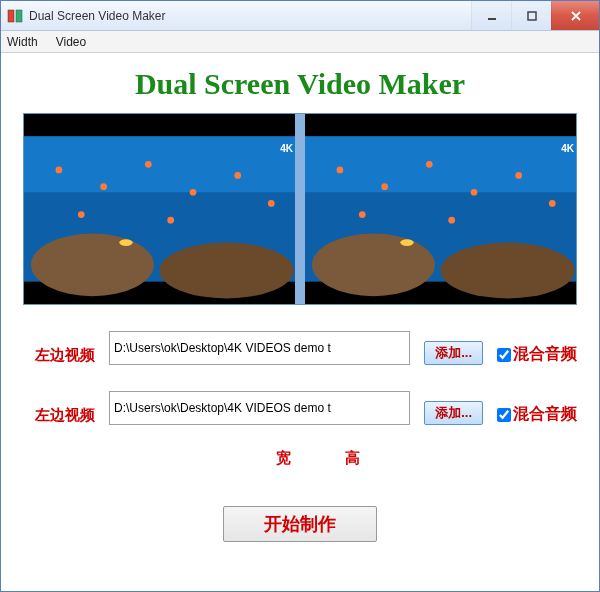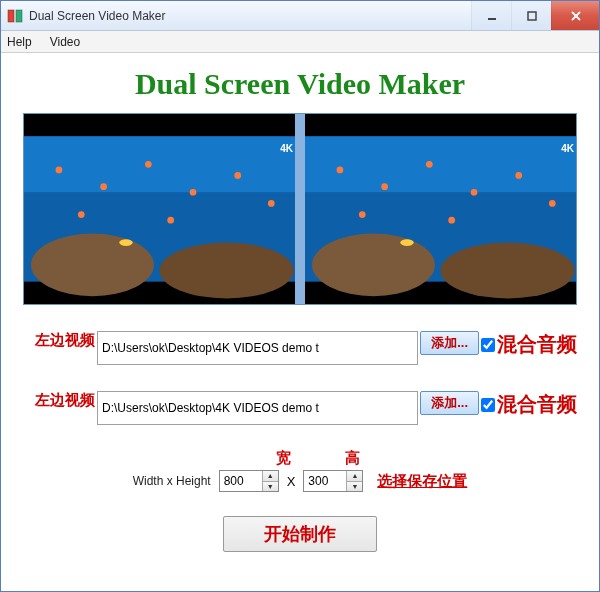--- a/index.html
+++ b/index.html
@@ -88,22 +88,22 @@
     }
     .thumb {
       flex: 1;
       background: #000;
       position: relative;
       overflow: hidden;
     }
     .thumb svg { width: 100%; height: 100%; display: block; }
     .row {
       display: flex;
-      align-items: flex-start;
-      gap: 2px;
+      align-items: flex-end;
+      gap: 14px;
       margin-top: 26px;
     }
     .row-label {
       color: #d00000;
       font-weight: bold;
       font-size: 15px;
       width: 72px;
       text-align: right;
     }
     .path-input {
@@ -122,21 +122,21 @@
       color: #c00000;
       font-weight: bold;
       font-size: 13px;
       cursor: pointer;
       border-radius: 2px;
     }
     .chk-wrap { display: flex; align-items: center; gap: 2px; }
     .chk-label {
       color: #d00000;
       font-weight: bold;
-      font-size: 20px;
+      font-size: 16px;
     }
     .dims-block {
       margin-top: 24px;
       display: flex;
       flex-direction: column;
       align-items: center;
     }
     .dims-headers {
       display: flex;
       gap: 54px;
@@ -189,21 +189,21 @@
     .x-sep { font-size: 13px; }
     .save-loc {
       color: #d00000;
       font-weight: bold;
       font-size: 15px;
       margin-left: 6px;
       text-decoration: underline;
       cursor: pointer;
     }
     .start-row {
-      margin-top: 24px;
+      margin-top: 36px;
       display: flex;
       justify-content: center;
     }
     .start-btn {
       height: 36px;
       padding: 0 40px;
       background: linear-gradient(to bottom, #f5f5f5 0%, #e6e6e6 100%);
       border: 1px solid #999;
       color: #d00000;
       font-weight: bold;
@@ -239,21 +239,21 @@
       </div>
       <div class="win-btn win-close">
         <svg viewBox="0 0 12 12">
             <path d="M2 2 L10 10 M10 2 L2 10" stroke="#fff" stroke-width="1.8"></path>
           </svg>
       </div>
     </div>
   </div>
 
   <div class="menubar">
-    <span>Help</span>
+    <span>Width</span>
     <span>Video</span>
   </div>
 
   <div class="content">
 
     <div class="heading">Dual Screen Video Maker</div>
 
     <div class="preview-area">
       <div class="thumb">
         <svg viewBox="0 0 260 170" preserveAspectRatio="xMidYMid slice">
@@ -315,39 +315,20 @@
         <input type="checkbox" checked="" style="">
         <span class="chk-label">混合音频</span>
       </div>
     </div>
 
     <div class="dims-block">
       <div class="dims-headers">
         <span>宽</span>
         <span>高</span>
       </div>
-      <div class="dims-row">
-        <span class="wh-label">Width x Height</span>
-        <div class="spinner">
-          <input value="800" style="">
-          <div class="spin-btns">
-            <div>▲</div>
-            <div>▼</div>
-          </div>
-        </div>
-        <span class="x-sep">X</span>
-        <div class="spinner">
-          <input value="300" style="">
-          <div class="spin-btns">
-            <div>▲</div>
-            <div>▼</div>
-          </div>
-        </div>
-        <span class="save-loc">选择保存位置</span>
-      </div>
     </div>
 
     <div class="start-row">
       <button class="start-btn">开始制作</button>
     </div>
 
   </div>
 </div>
 
 </body></html>

